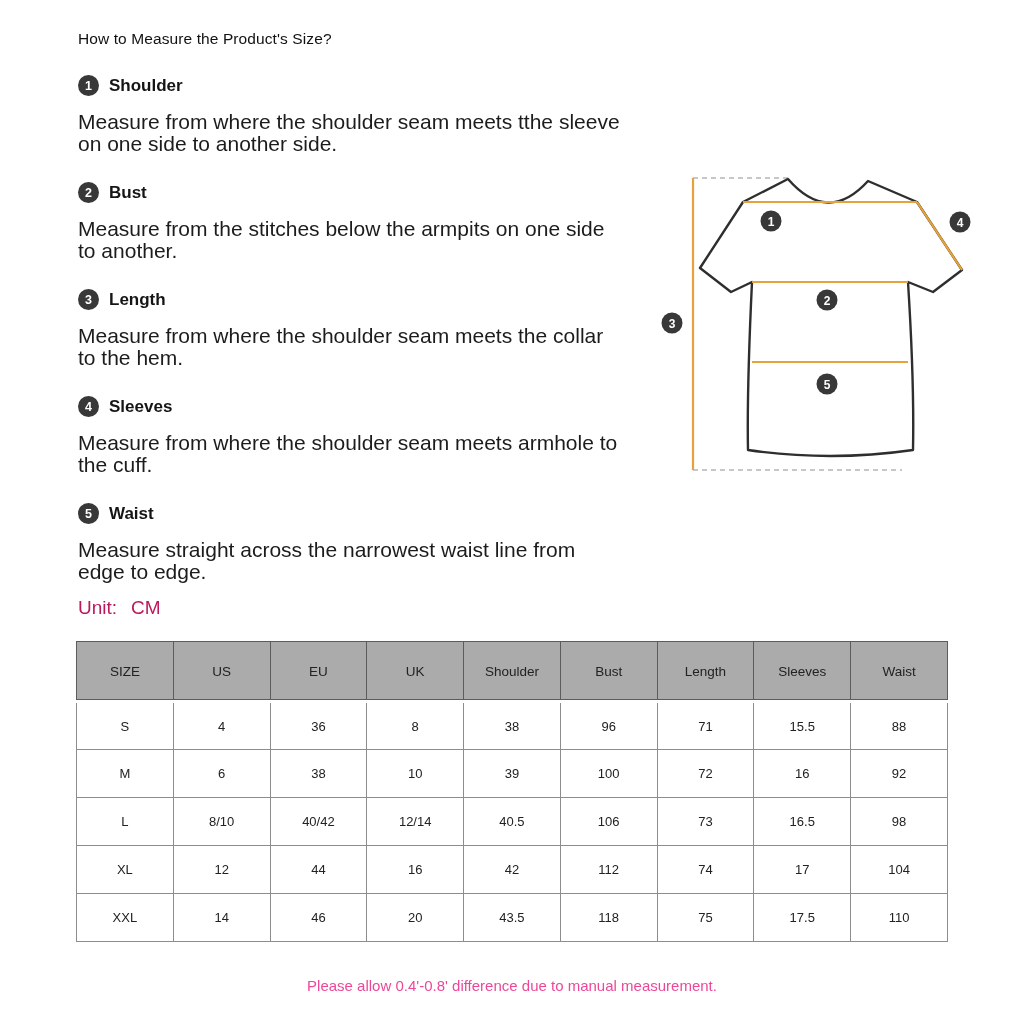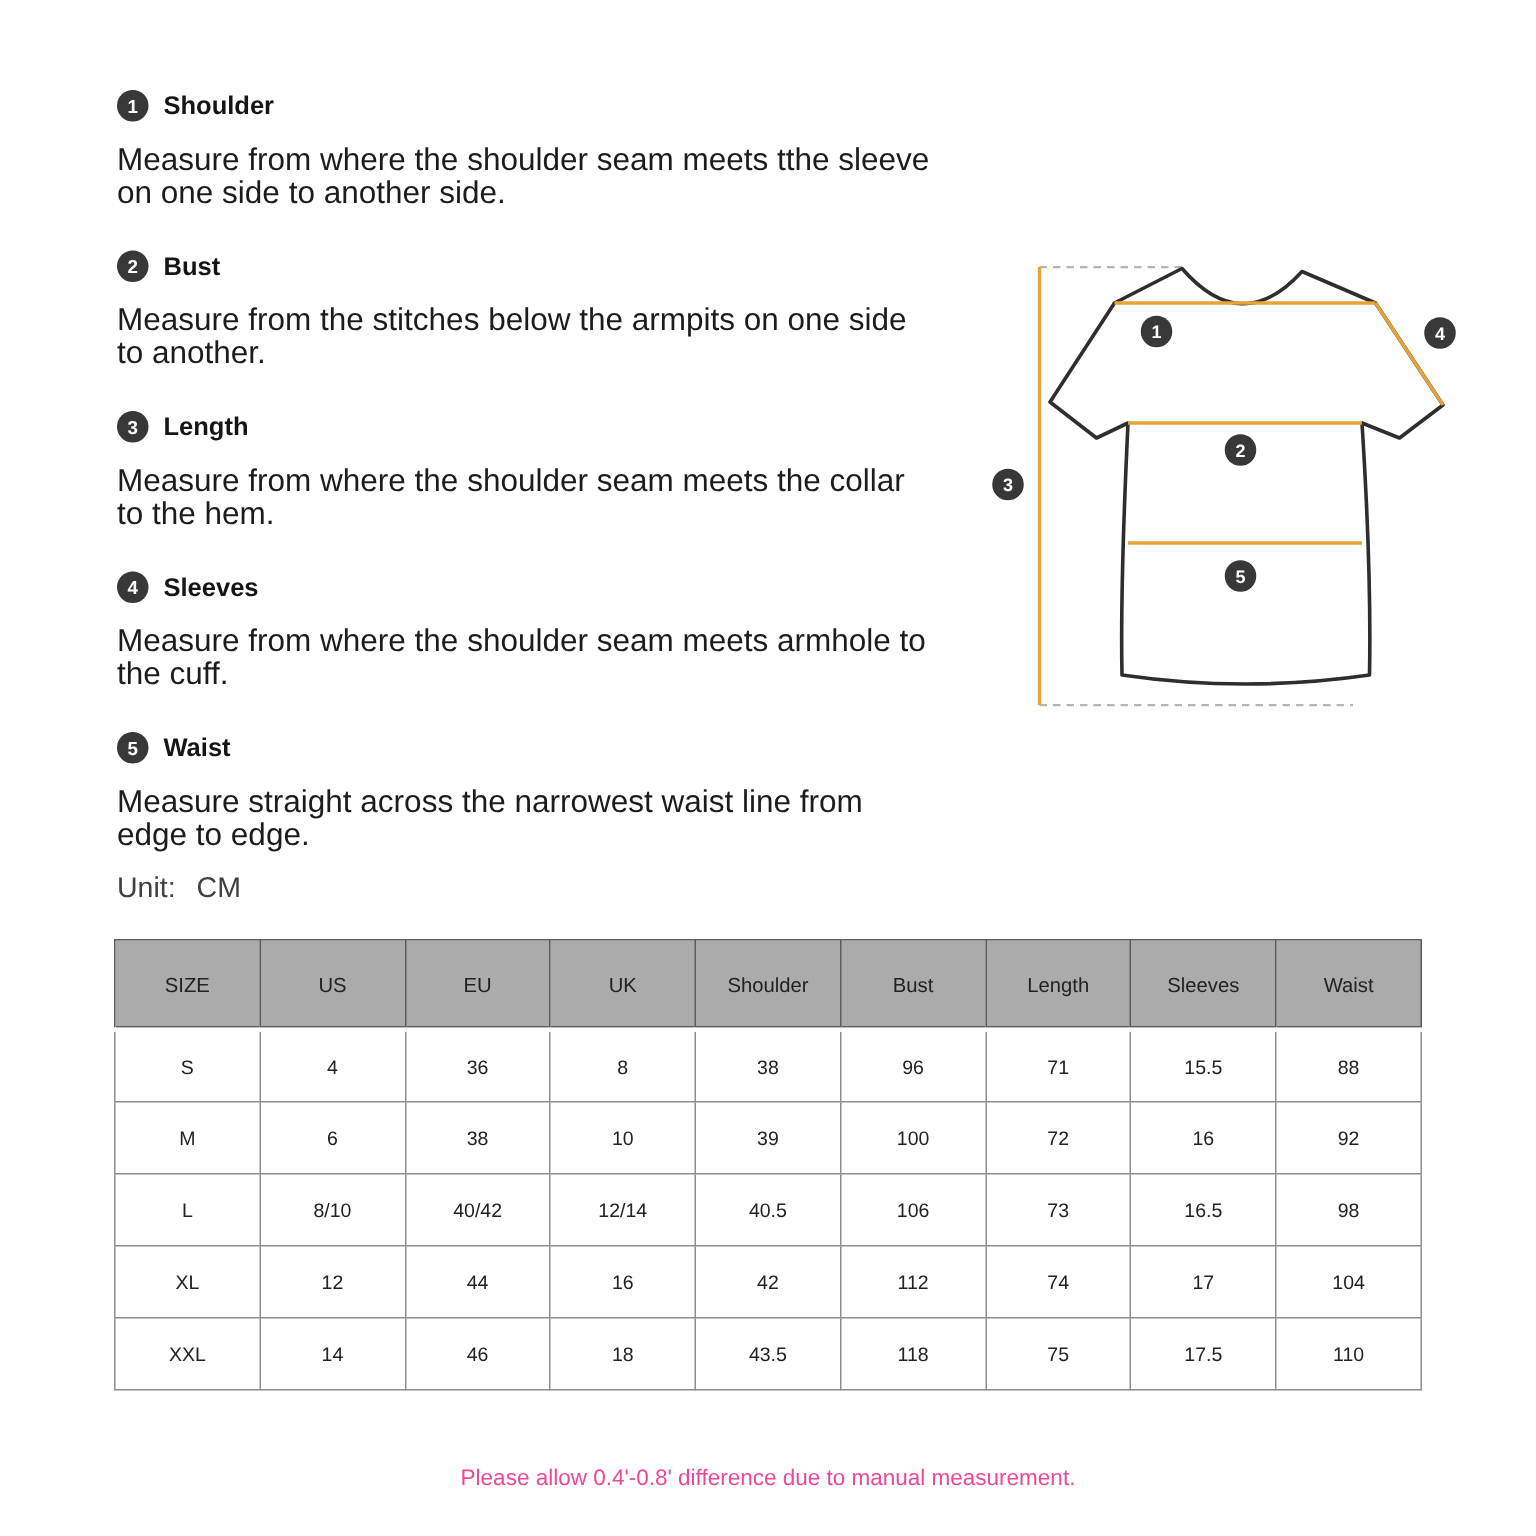--- a/index.html
+++ b/index.html
@@ -52,21 +52,21 @@
   .section-desc {
     margin-top: 15px;
     max-width: 548px;
     font-size: 21px;
     line-height: 22px;
     color: #1c1c1c;
   }
   .unit-line {
     margin-top: 14px;
     font-size: 19px;
-    color: #404040;
+    color: #be185d;
     white-space: pre;
   }
   .unit-value { margin-left: 14px; }
   .size-table {
     margin-top: 22px;
     margin-left: -2px;
     width: 872px;
     border-collapse: collapse;
     table-layout: fixed;
     text-align: center;
@@ -106,20 +106,21 @@
   }
   .diagram svg { display: block; width: 100%; height: 100%; }
 </style>
 </head>
 <body>
 
 <div class="page">
 
   <div class="content">
 
+    <div class="page-title">How to Measure the Product's Size?</div>
 
     <div class="section">
       <div class="section-heading">
         <span class="badge">1</span>
         <span class="section-label">Shoulder</span>
       </div>
       <div class="section-desc">Measure from where the shoulder seam meets tthe sleeve on one side to another side.</div>
     </div>
 
     <div class="section">
@@ -212,21 +213,21 @@
           <td>42</td>
           <td>112</td>
           <td>74</td>
           <td>17</td>
           <td>104</td>
         </tr>
         <tr>
           <td>XXL</td>
           <td>14</td>
           <td>46</td>
-          <td>18</td>
+          <td>20</td>
           <td>43.5</td>
           <td>118</td>
           <td>75</td>
           <td>17.5</td>
           <td>110</td>
         </tr>
       </tbody>
     </table>
   </div>
 

